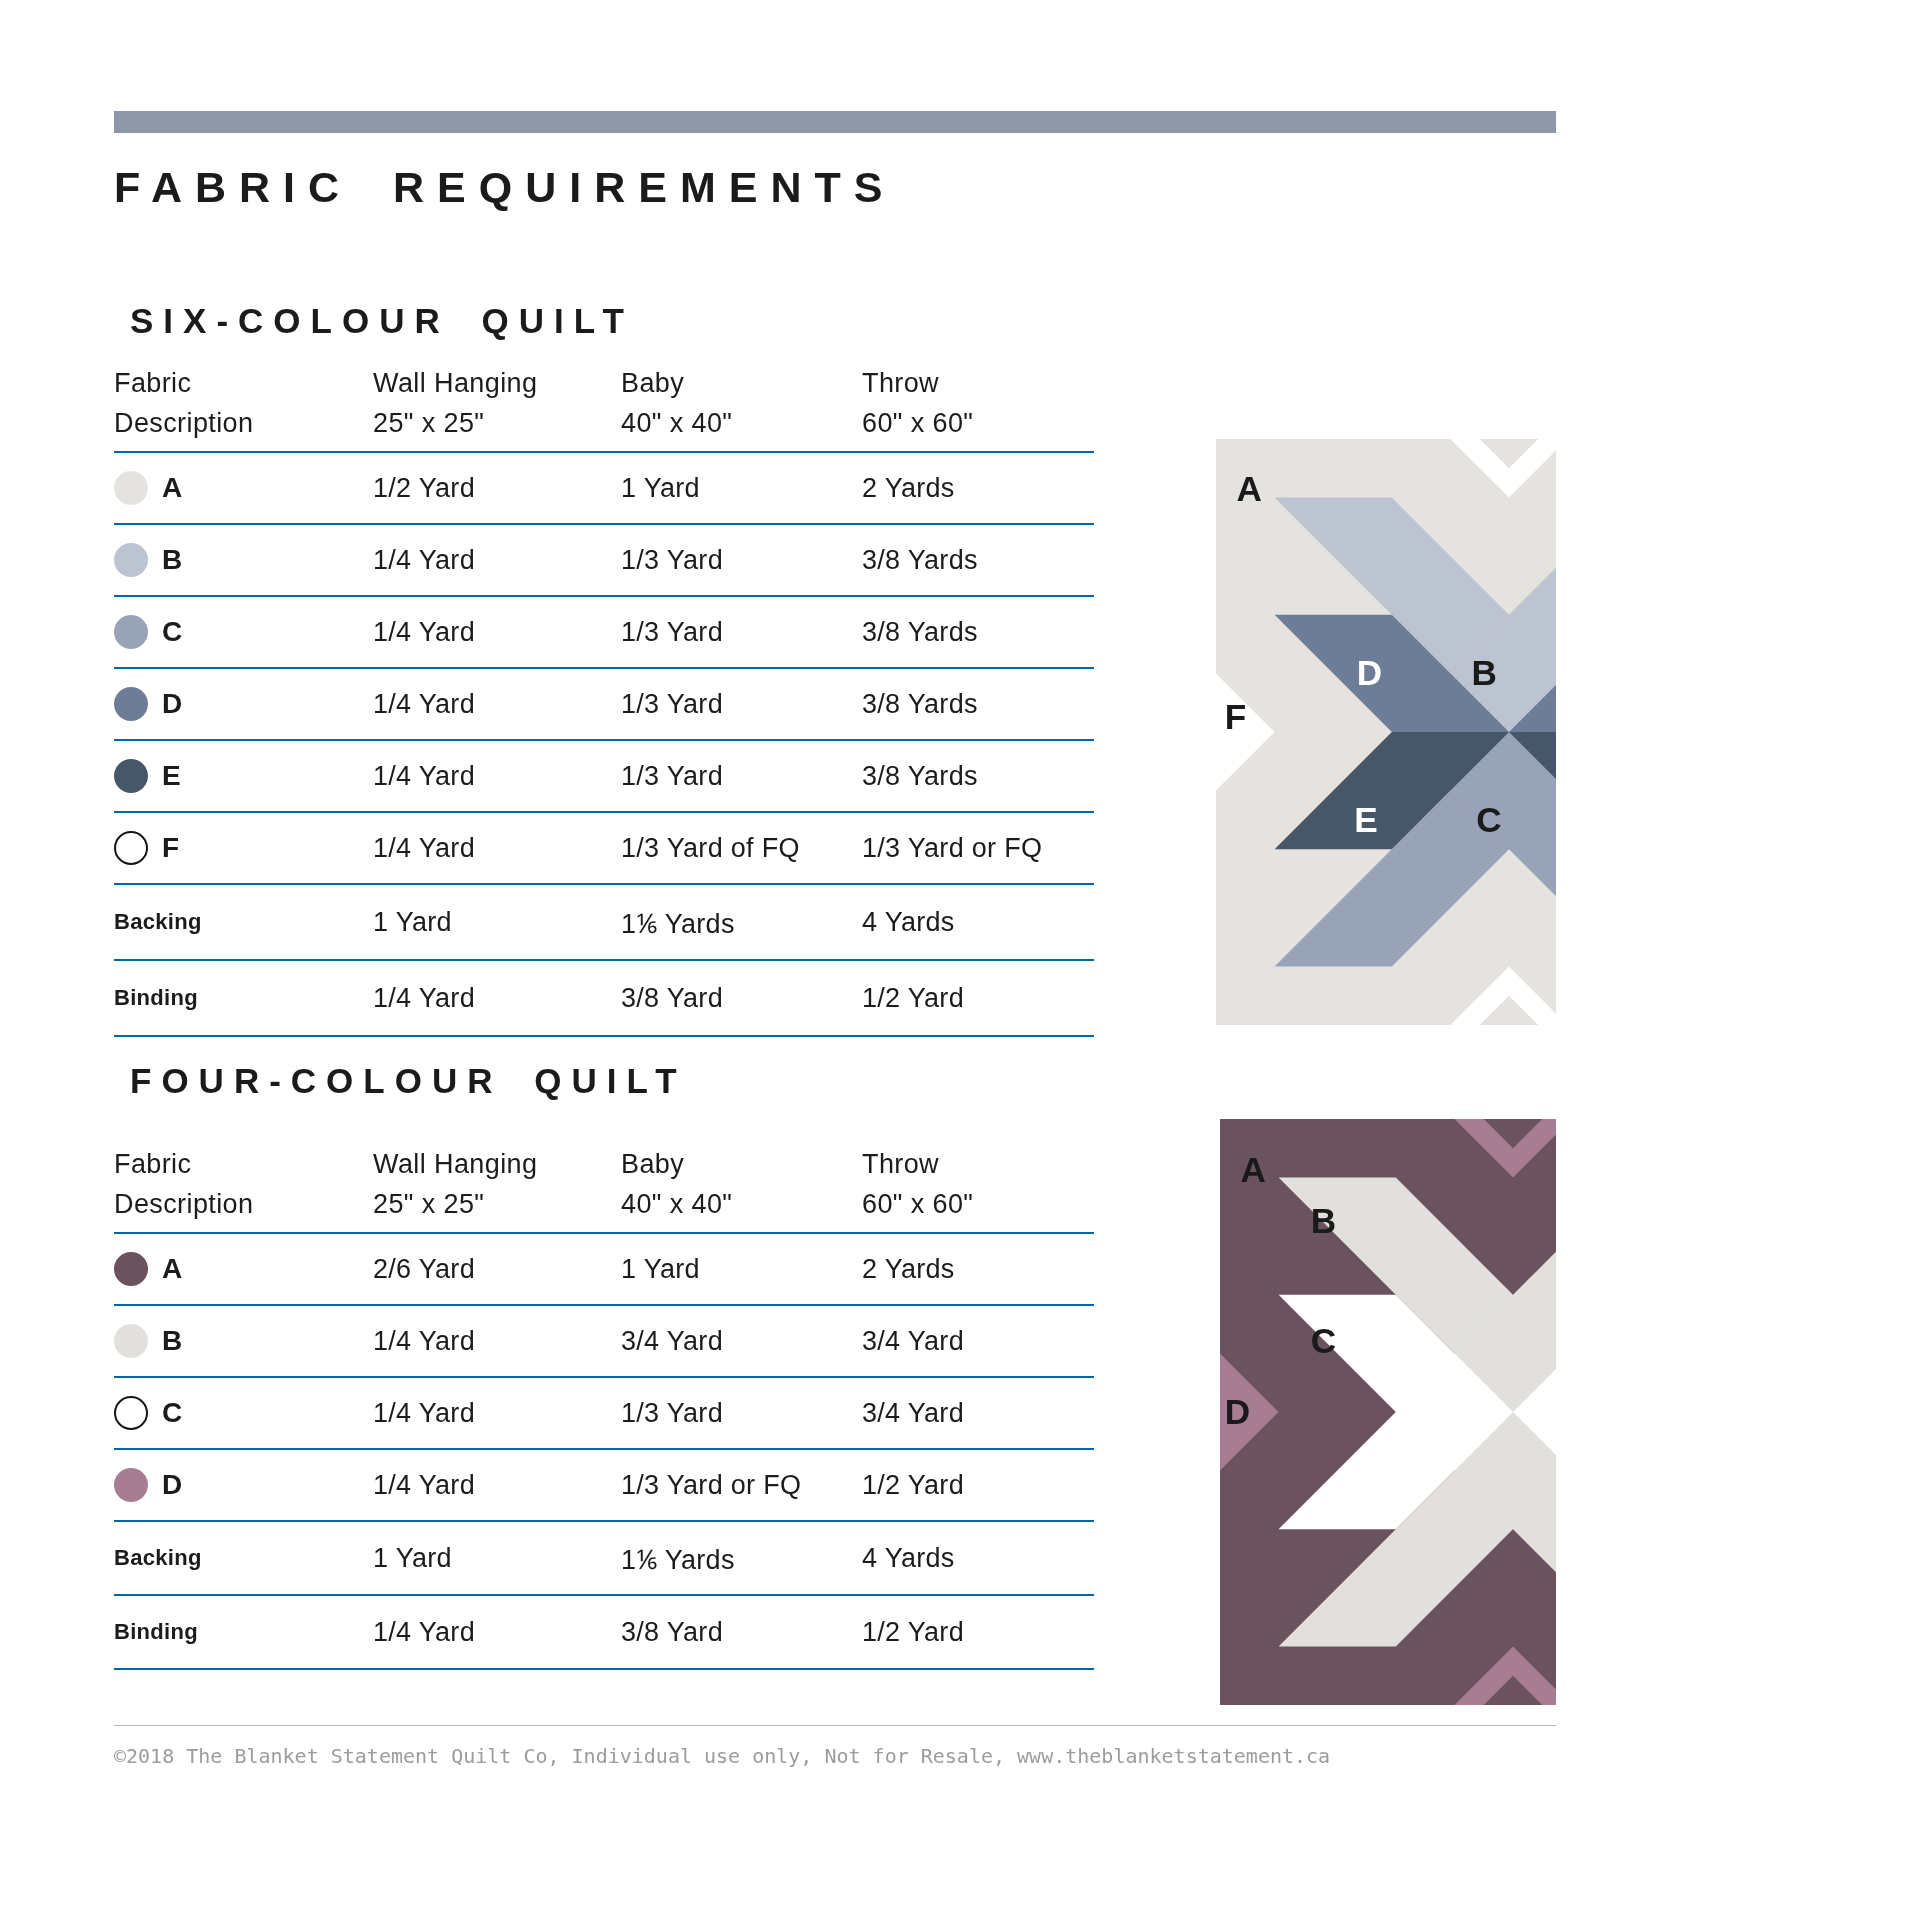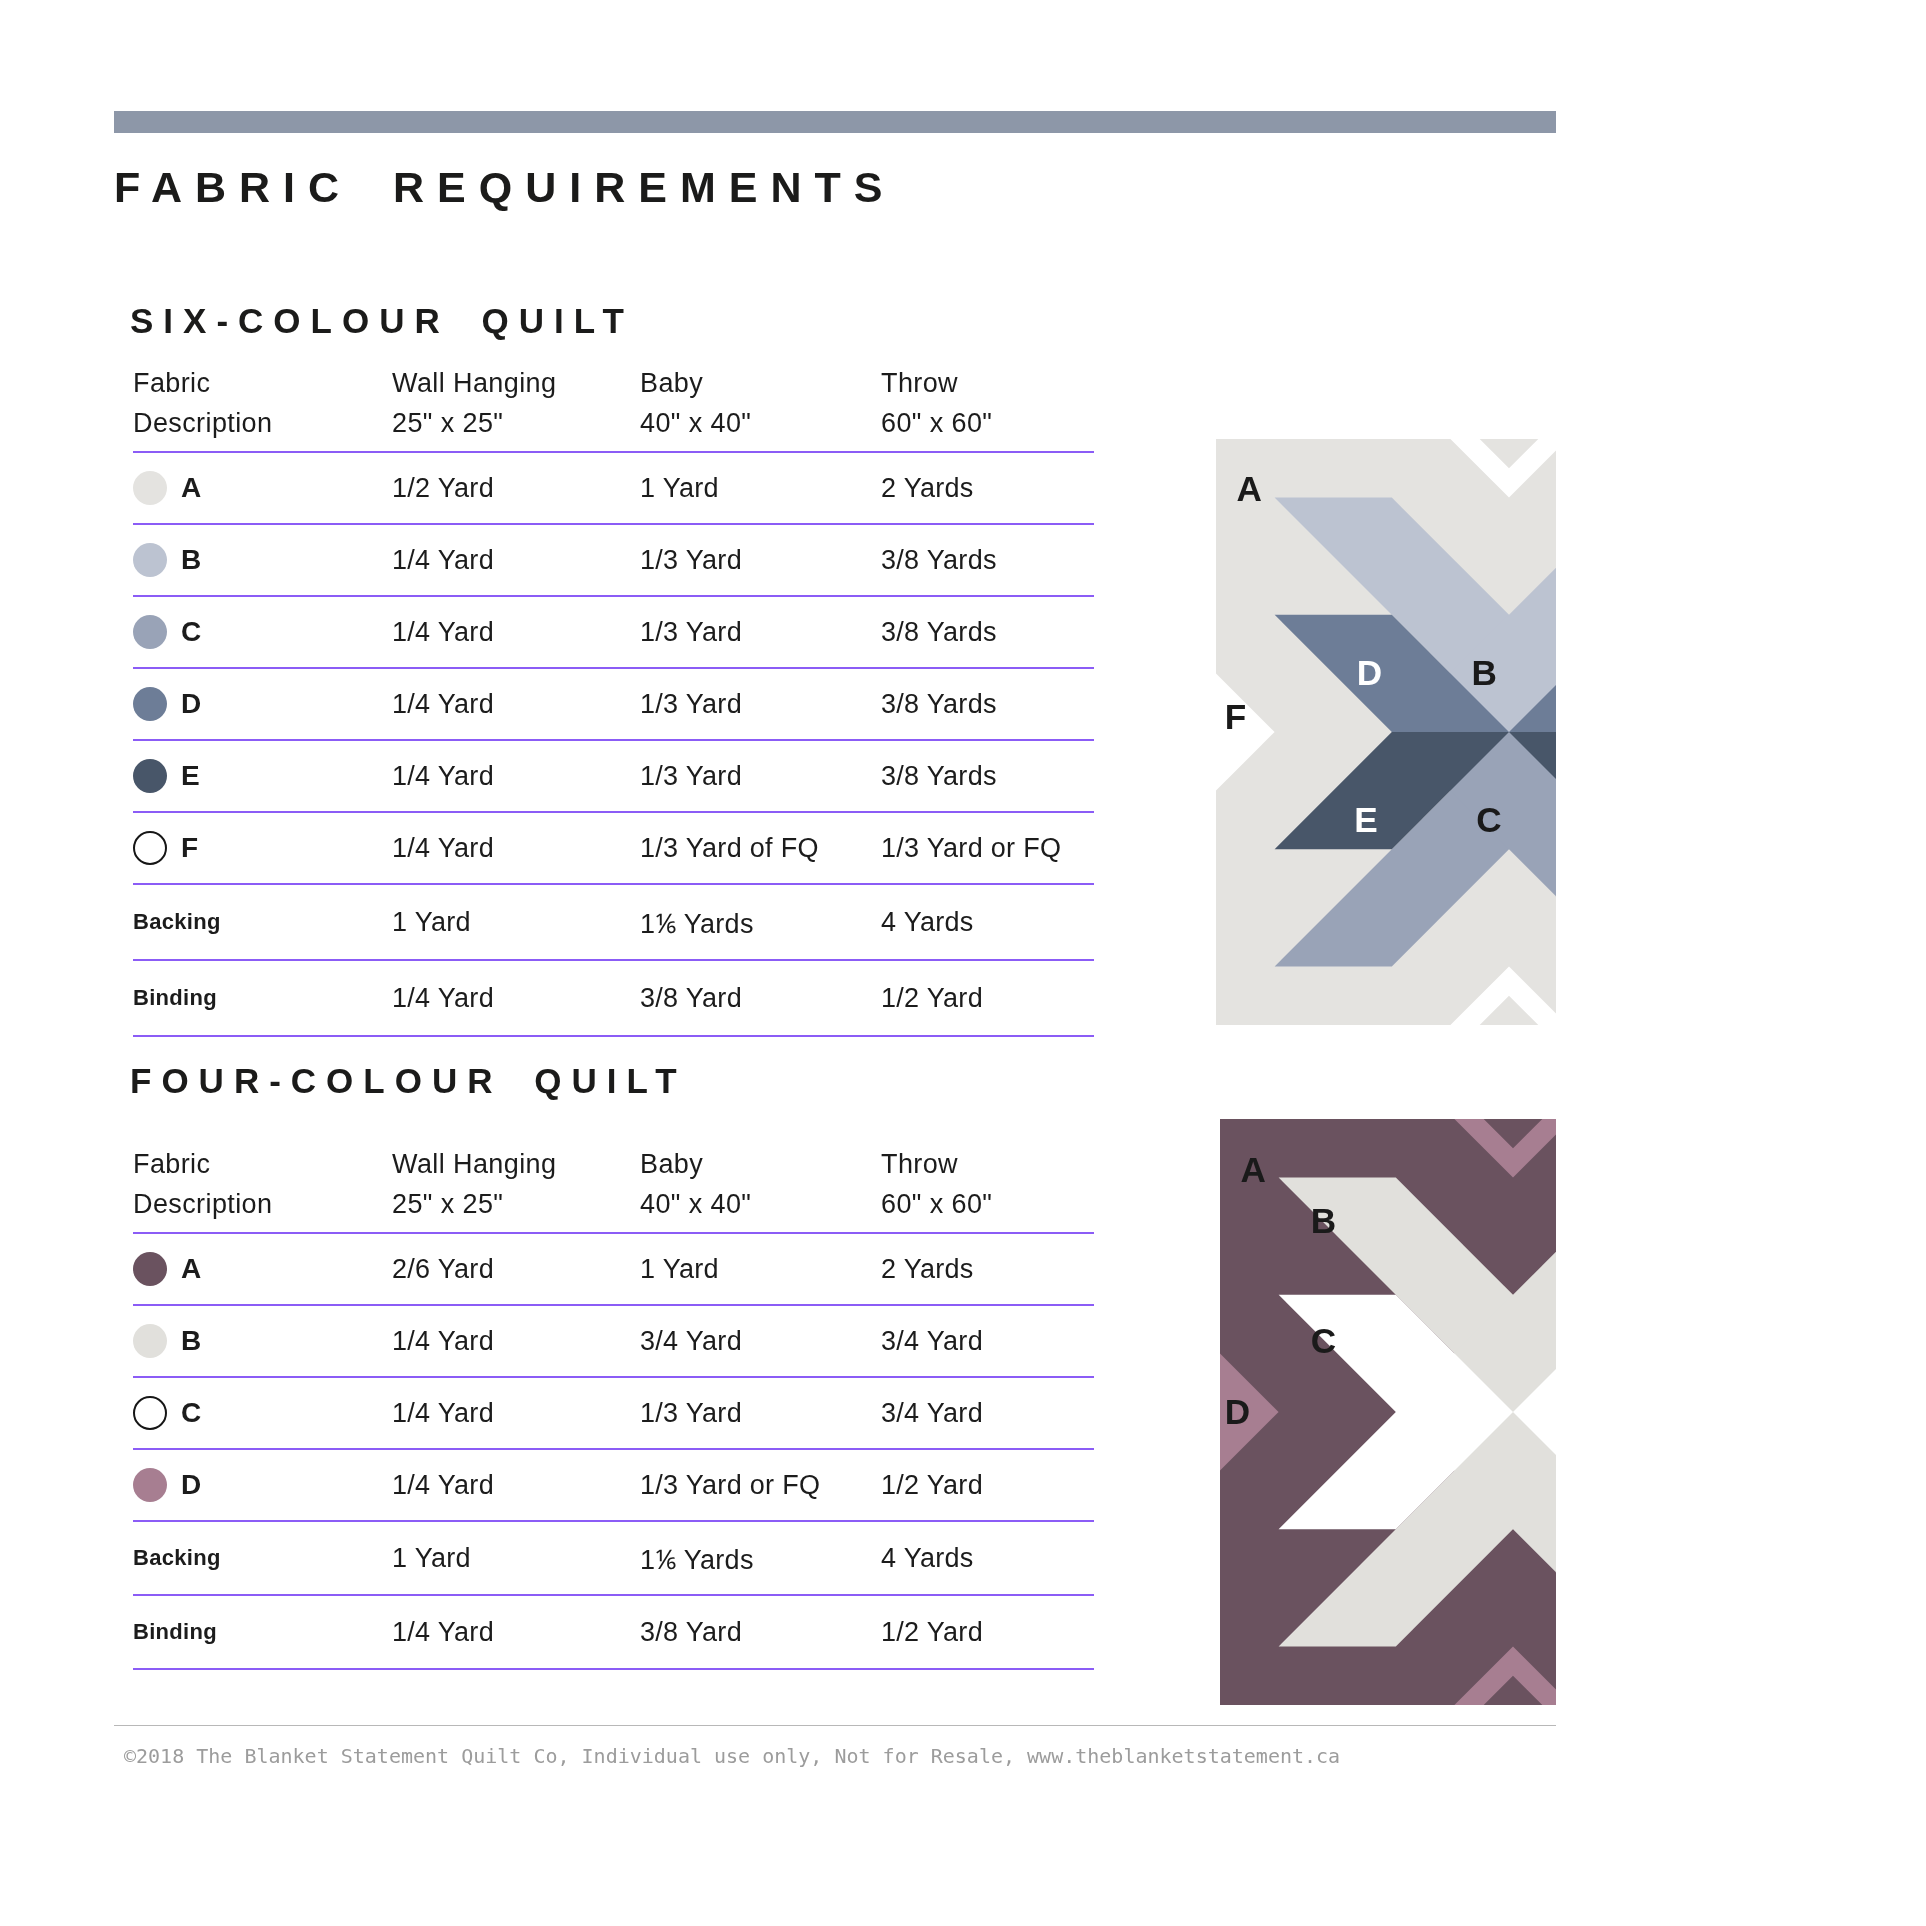--- a/index.html
+++ b/index.html
@@ -13,21 +13,21 @@
   .h2{position:absolute;left:114px;margin:16px;font-size:35px;font-weight:700;
       letter-spacing:10px;word-spacing:12px;color:#1b1b1a;}
   .h2-six{top:285px;}
   .h2-four{top:1045px;}
 
   .qtable{position:absolute;left:114px;width:980px;}
   .table-six{top:361px;}
   .table-four{top:1142px;}
 
   .t-head,.t-row{display:grid;grid-template-columns:259px 248px 241px 233px;
-                 border-bottom:2px solid #8b5cf6;margin-left:19px;}
+                 border-bottom:2px solid #0369a1;}
   .t-head{height:88px;padding-top:2px;align-items:start;}
   .t-head .hcell div{line-height:40px;font-size:27px;letter-spacing:0.4px;}
   .t-row{align-items:center;}
   .r70{height:70px;}
   .r75{height:74px;}
   .r73{height:72px;}
 
   .c-desc{display:flex;align-items:center;}
   .swatch{width:34px;height:34px;border-radius:50%;display:inline-block;
           margin-right:14px;flex:none;box-sizing:border-box;}
@@ -37,21 +37,21 @@
   .val{font-size:27px;letter-spacing:0.3px;}
 
   .diagram{position:absolute;}
   .diagram-six{left:1216px;top:439px;width:586px;height:586px;}
   .diagram-four{left:1220px;top:1119px;width:586px;height:586px;}
   .diagram svg{display:block;width:100%;height:100%;}
   .diagram text{font-family:"Liberation Sans", sans-serif;font-weight:700;font-size:6px;}
 
   .footer-rule{position:absolute;left:114px;top:1725px;width:1713px;height:1px;background:#b8b8b8;}
   .footer-text{position:absolute;left:114px;top:1744px;font-family:"DejaVu Sans Mono", monospace;
-               font-size:20px;color:#9c9c9c;letter-spacing:0px;margin-left:10px;}
+               font-size:20px;color:#9c9c9c;letter-spacing:0px;}
 </style>
 </head>
 <body>
 
 <div class="page">
 
   <div class="accent-bar" style="background-color: rgb(141, 151, 168);"></div>
 
   <h1 class="h1">FABRIC REQUIREMENTS</h1>
 

